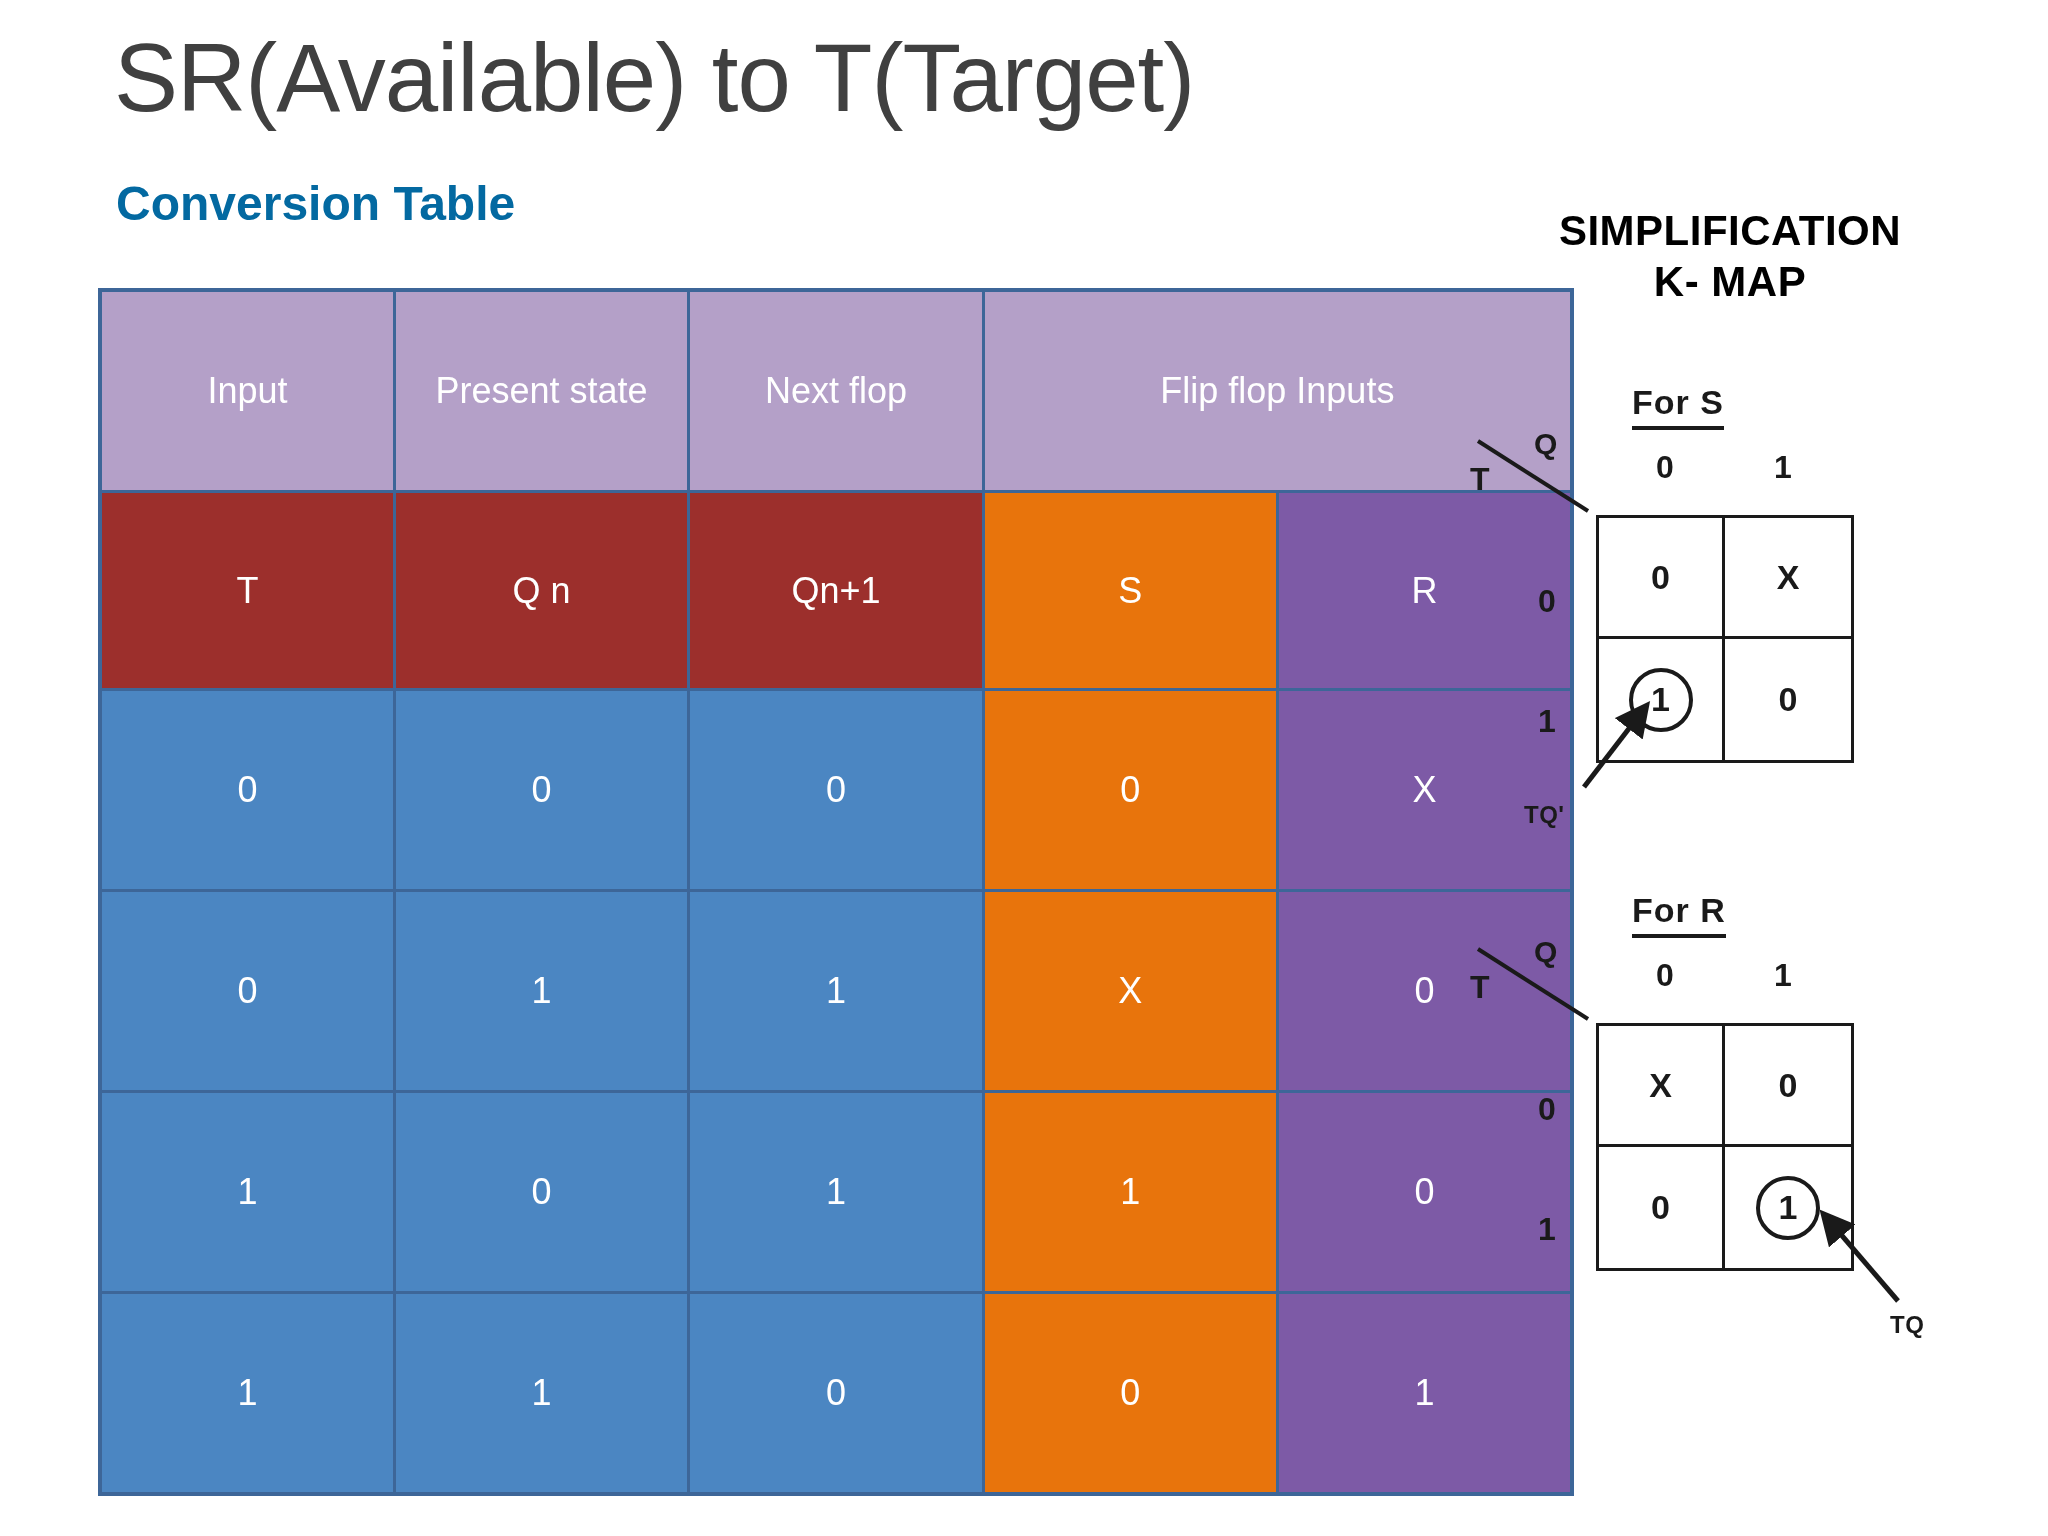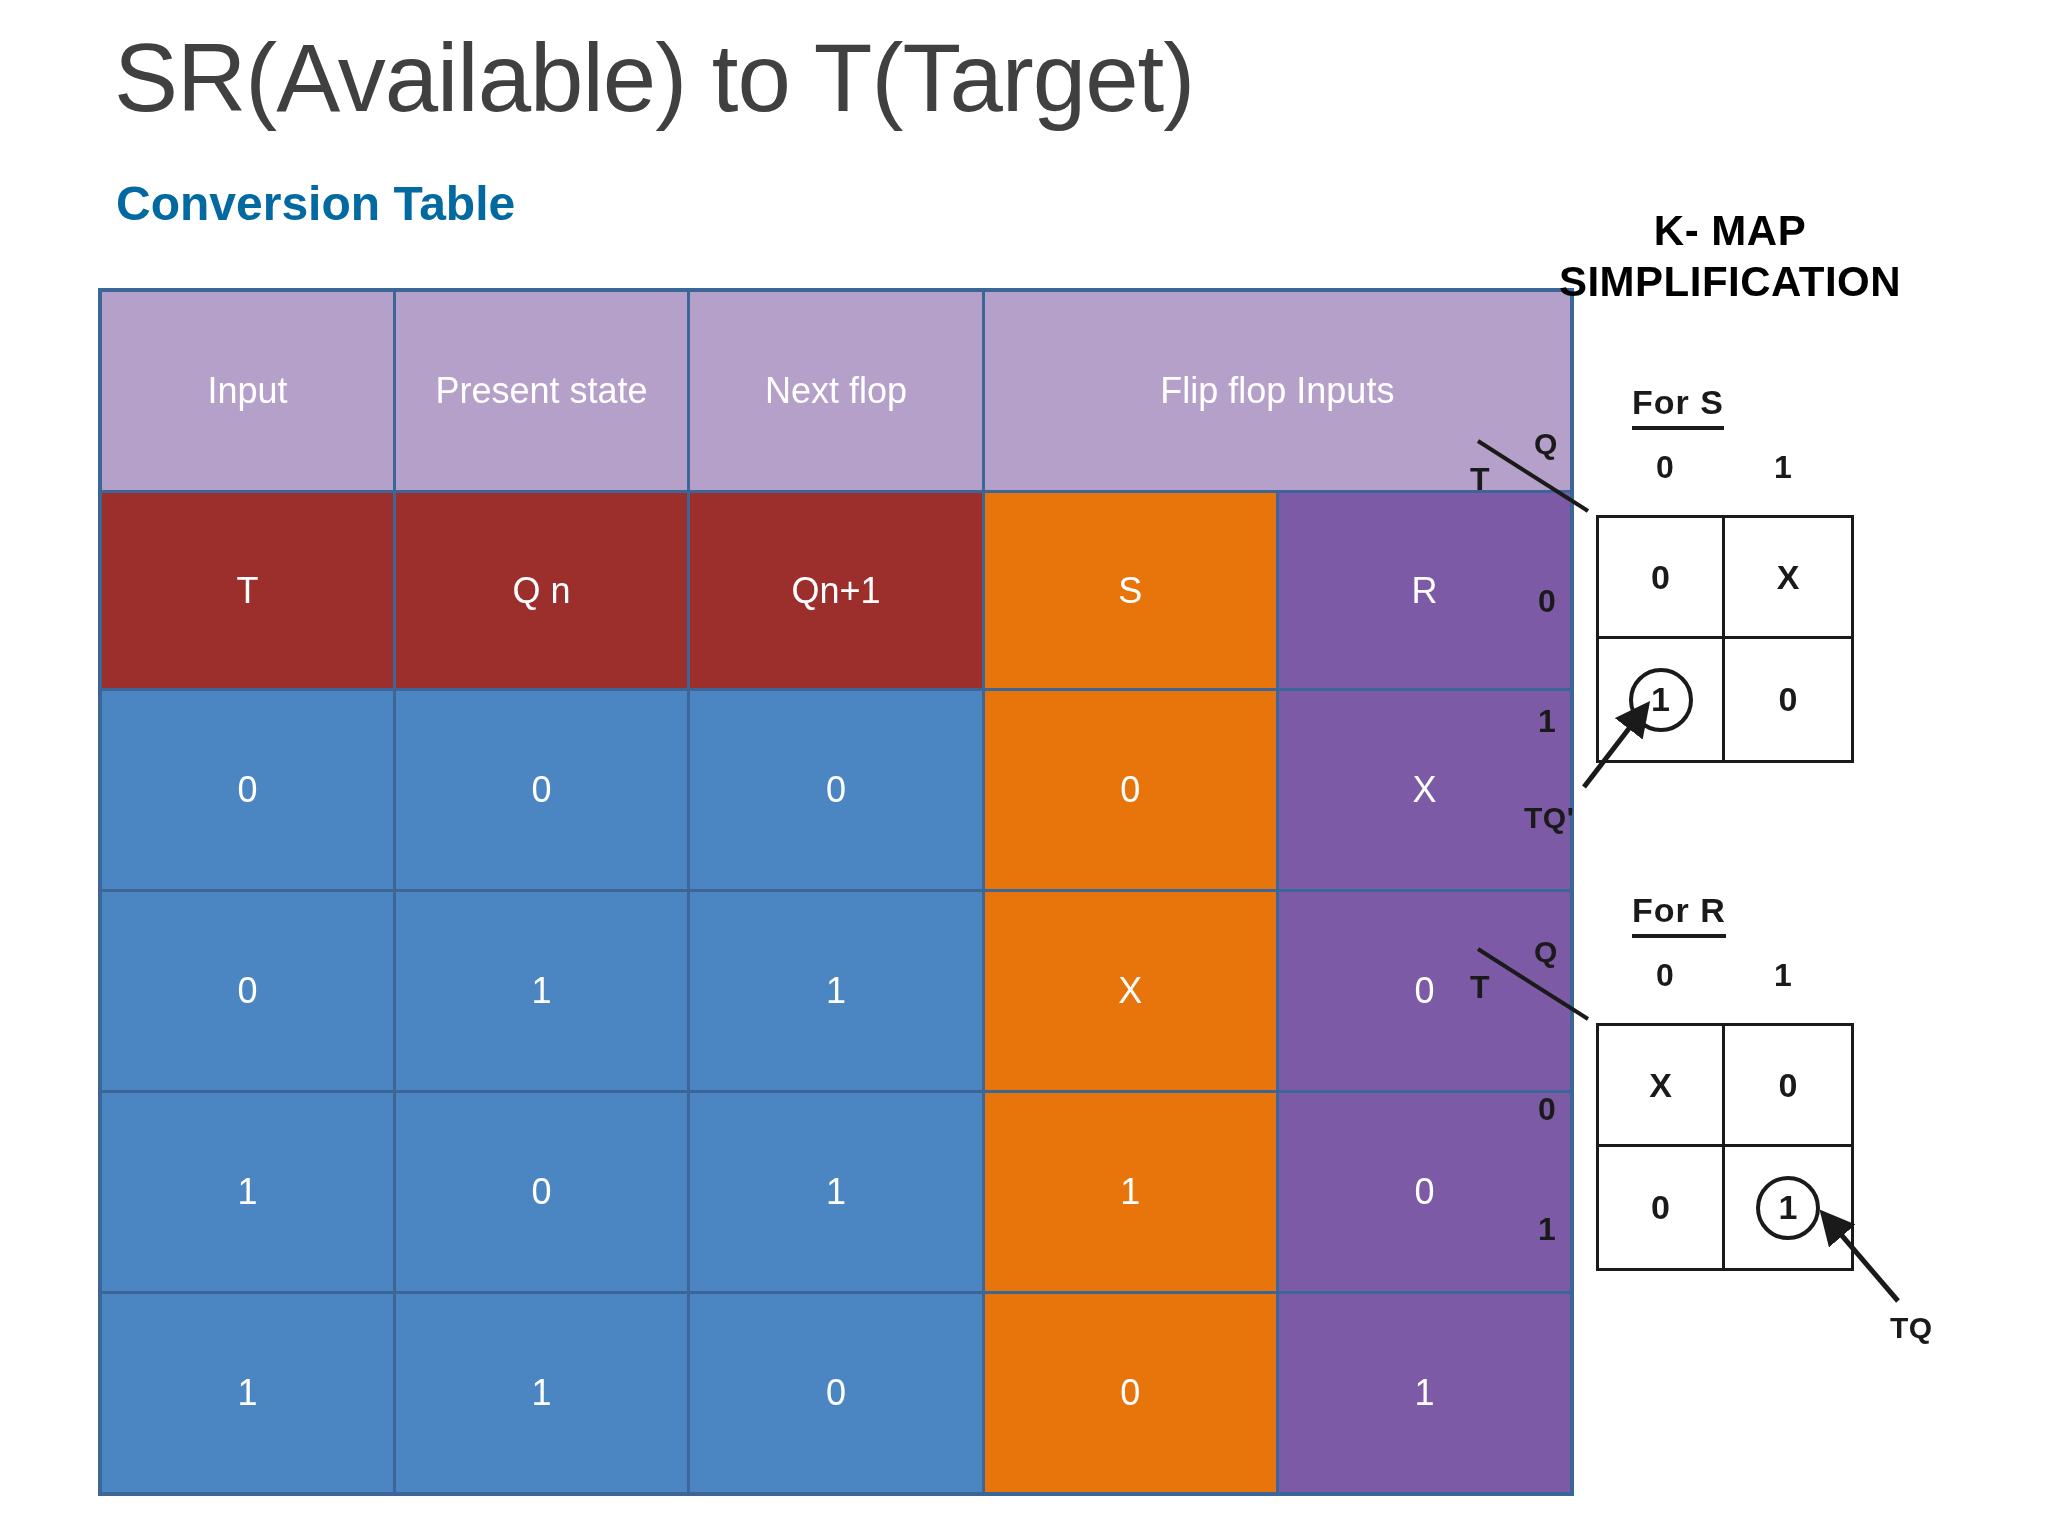--- a/index.html
+++ b/index.html
@@ -172,21 +172,21 @@
     align-items: center;
     justify-content: center;
     width: 56px;
     height: 56px;
     border: 4px solid #1a1a1a;
     border-radius: 50%;
   }
 
   .kmap-annot {
     position: absolute;
-    font-size: 30px;
+    font-size: 24px;
     font-weight: 700;
     color: #1a1a1a;
     letter-spacing: 0.5px;
   }
   .kmap-arrow { position: absolute; overflow: visible; }
 </style>
 </head>
 <body>
 
 <div id="title-main">SR(Available) to T(Target)</div>
@@ -240,22 +240,22 @@
       <td class="cell-blue">1</td>
       <td class="cell-blue">1</td>
       <td class="cell-blue">0</td>
       <td class="cell-orange">0</td>
       <td class="cell-purple">1</td>
     </tr>
   </tbody>
 </table>
 
 <div id="kmap-panel">
+  <div class="kmap-heading">SIMPLIFICATION</div>
   <div class="kmap-heading">K- MAP</div>
-  <div class="kmap-heading">SIMPLIFICATION</div>
 
   <div class="kmap-block" id="kmap-s-block">
     <div class="kmap-title">For S</div>
     <div class="kmap-var-t">T</div>
     <div class="kmap-var-q">Q</div>
     <svg class="kmap-diag" viewBox="0 0 120 78">
       <line x1="4" y1="4" x2="114" y2="74" stroke="#1a1a1a" stroke-width="4"></line>
     </svg>
     <div class="kmap-coltick c0">0</div>
     <div class="kmap-coltick c1">1</div>

